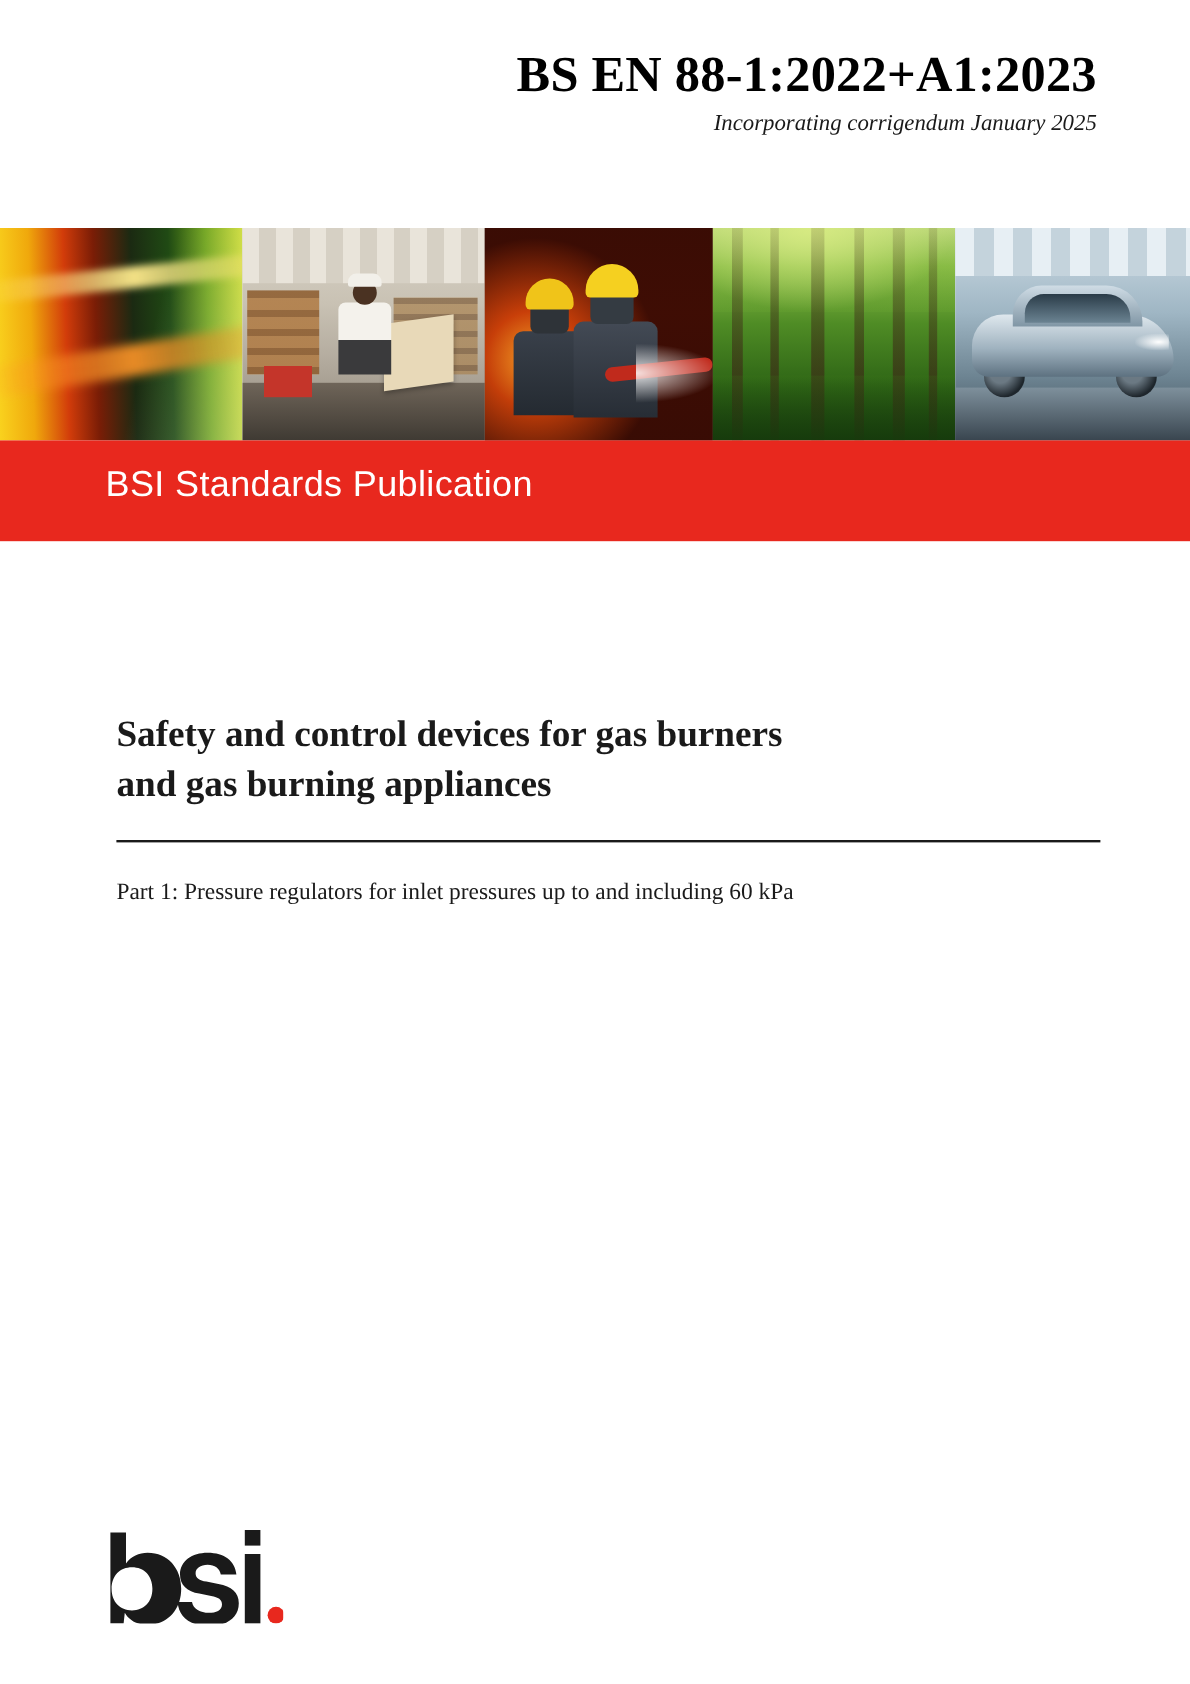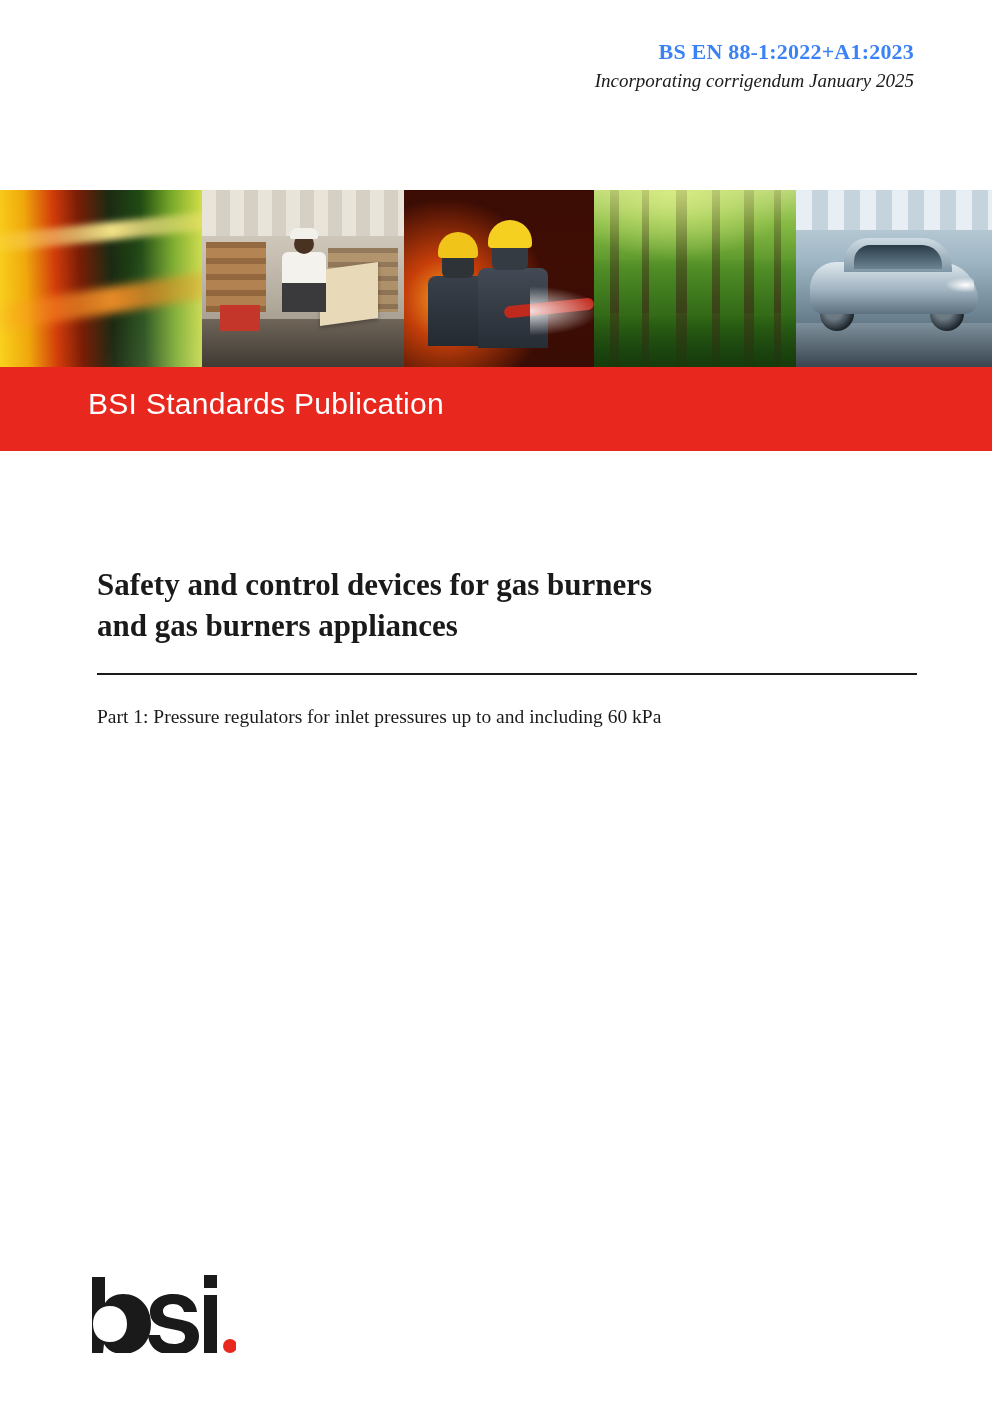--- a/index.html
+++ b/index.html
@@ -17,23 +17,23 @@
 
   
   .doc-header {
     position: absolute;
     top: 40px;
     right: 78px;
     text-align: right;
   }
   .doc-number {
     font-family: "Liberation Serif", serif;
-    font-size: 22px;
+    font-size: 42px;
     font-weight: bold;
-    color: #3b82f6;
+    color: #000000;
     letter-spacing: 0.2px;
     line-height: 1.1;
   }
   .doc-corrigendum {
     font-family: "Liberation Serif", serif;
     font-size: 19px;
     font-style: italic;
     color: #1a1a1a;
     margin-top: 6px;
   }
@@ -250,21 +250,21 @@
     font-family: "Liberation Sans", sans-serif;
     font-size: 30px;
     color: #ffffff;
     letter-spacing: 0.3px;
   }
 
   
   .title-block {
     position: absolute;
     left: 97px;
-    top: 565px;
+    top: 592px;
     width: 820px;
   }
   .doc-title {
     font-family: "Liberation Serif", serif;
     font-size: 31px;
     font-weight: bold;
     color: #1a1a1a;
     line-height: 1.32;
     margin: 0;
   }
@@ -349,21 +349,21 @@
     <div class="light"></div>
   </div>
 </div>
 
 <div class="red-banner">
   <div class="red-banner-text">BSI Standards Publication</div>
 </div>
 
 <div class="title-block">
   <div class="doc-title">Safety and control devices for gas burners</div>
-  <div class="doc-title">and gas burners appliances</div>
+  <div class="doc-title">and gas burning appliances</div>
   <div class="title-rule"></div>
   <div class="doc-subtitle">Part 1: Pressure regulators for inlet pressures up to and including 60 kPa</div>
 </div>
 
 <div class="bsi-logo">
   <svg width="150" height="80" viewBox="0 0 150 80" xmlns="http://www.w3.org/2000/svg">
 
     <path d="M6 4 h13 v26 c4-6 11-9 18-9 17 0 28 13 28 30 0 17-11 30-28 30-8 0-15-3-19-10 l-1 9 h-11 z
              M24 33 c-10 0-17 7-17 18 0 11 7 18 17 18 10 0 17-7 17-18 0-11-7-18-17-18 z" transform="translate(0,0) scale(1.0)" fill="#1a1a1a"></path>
 

